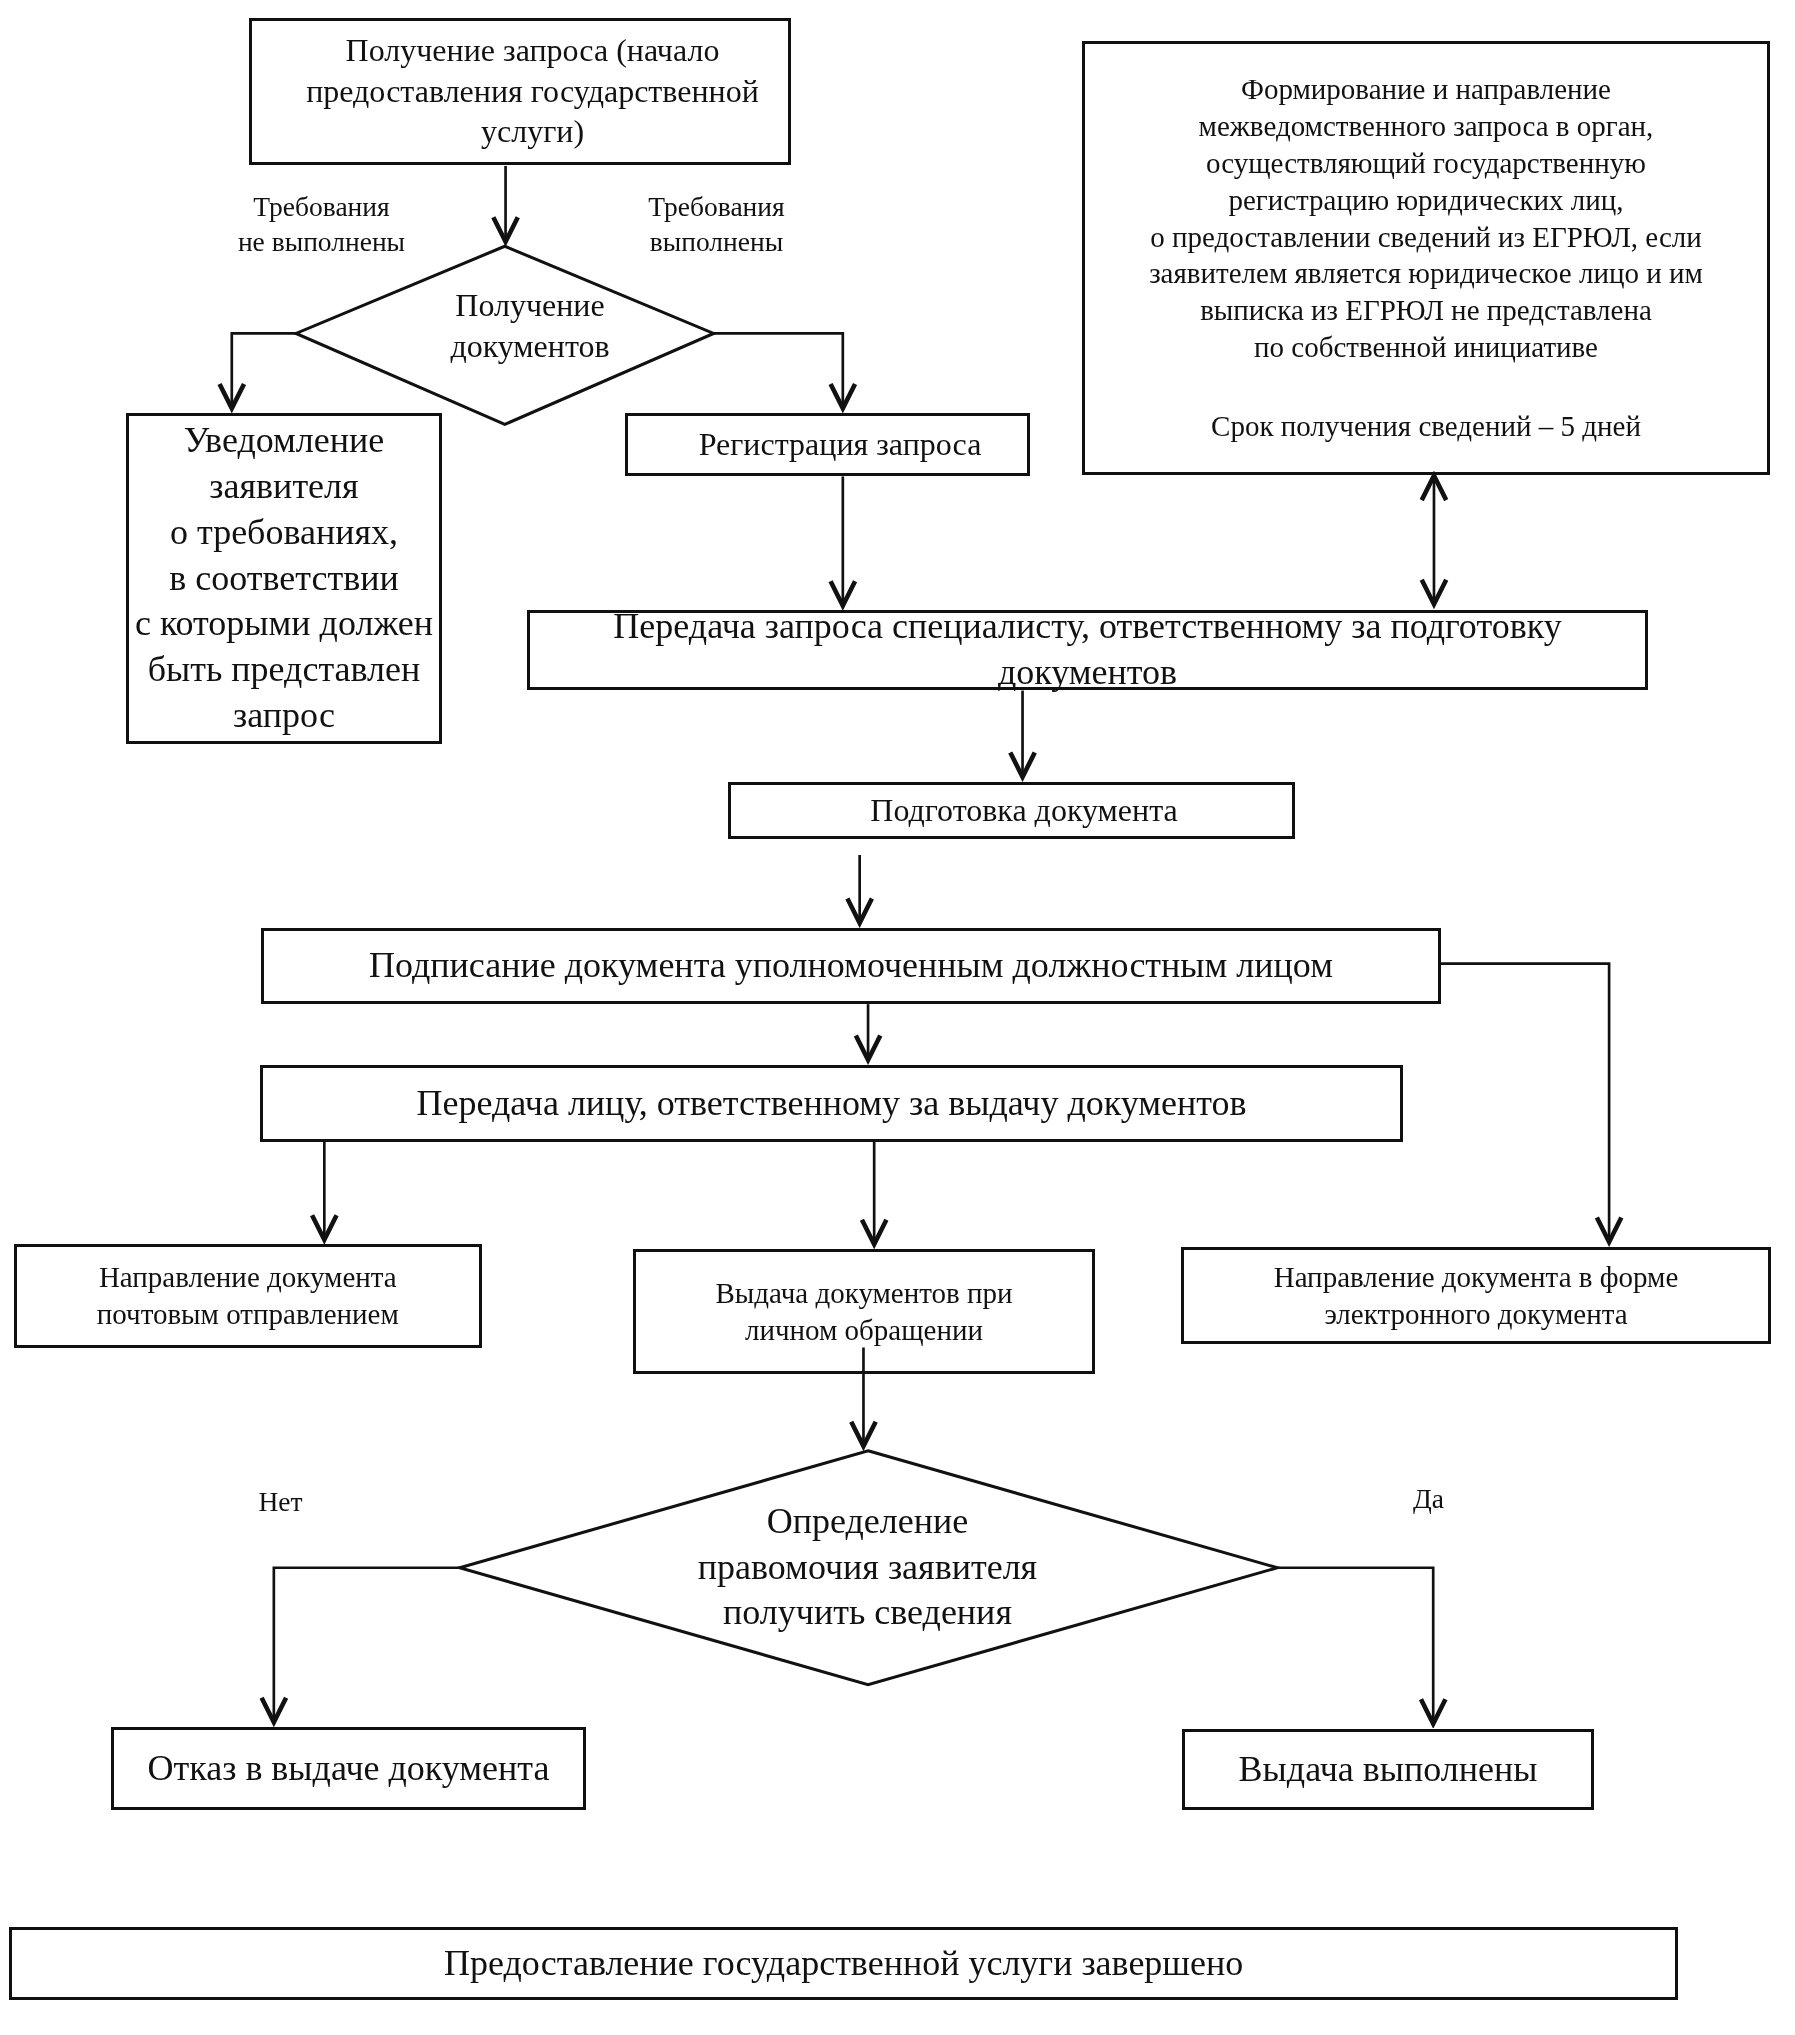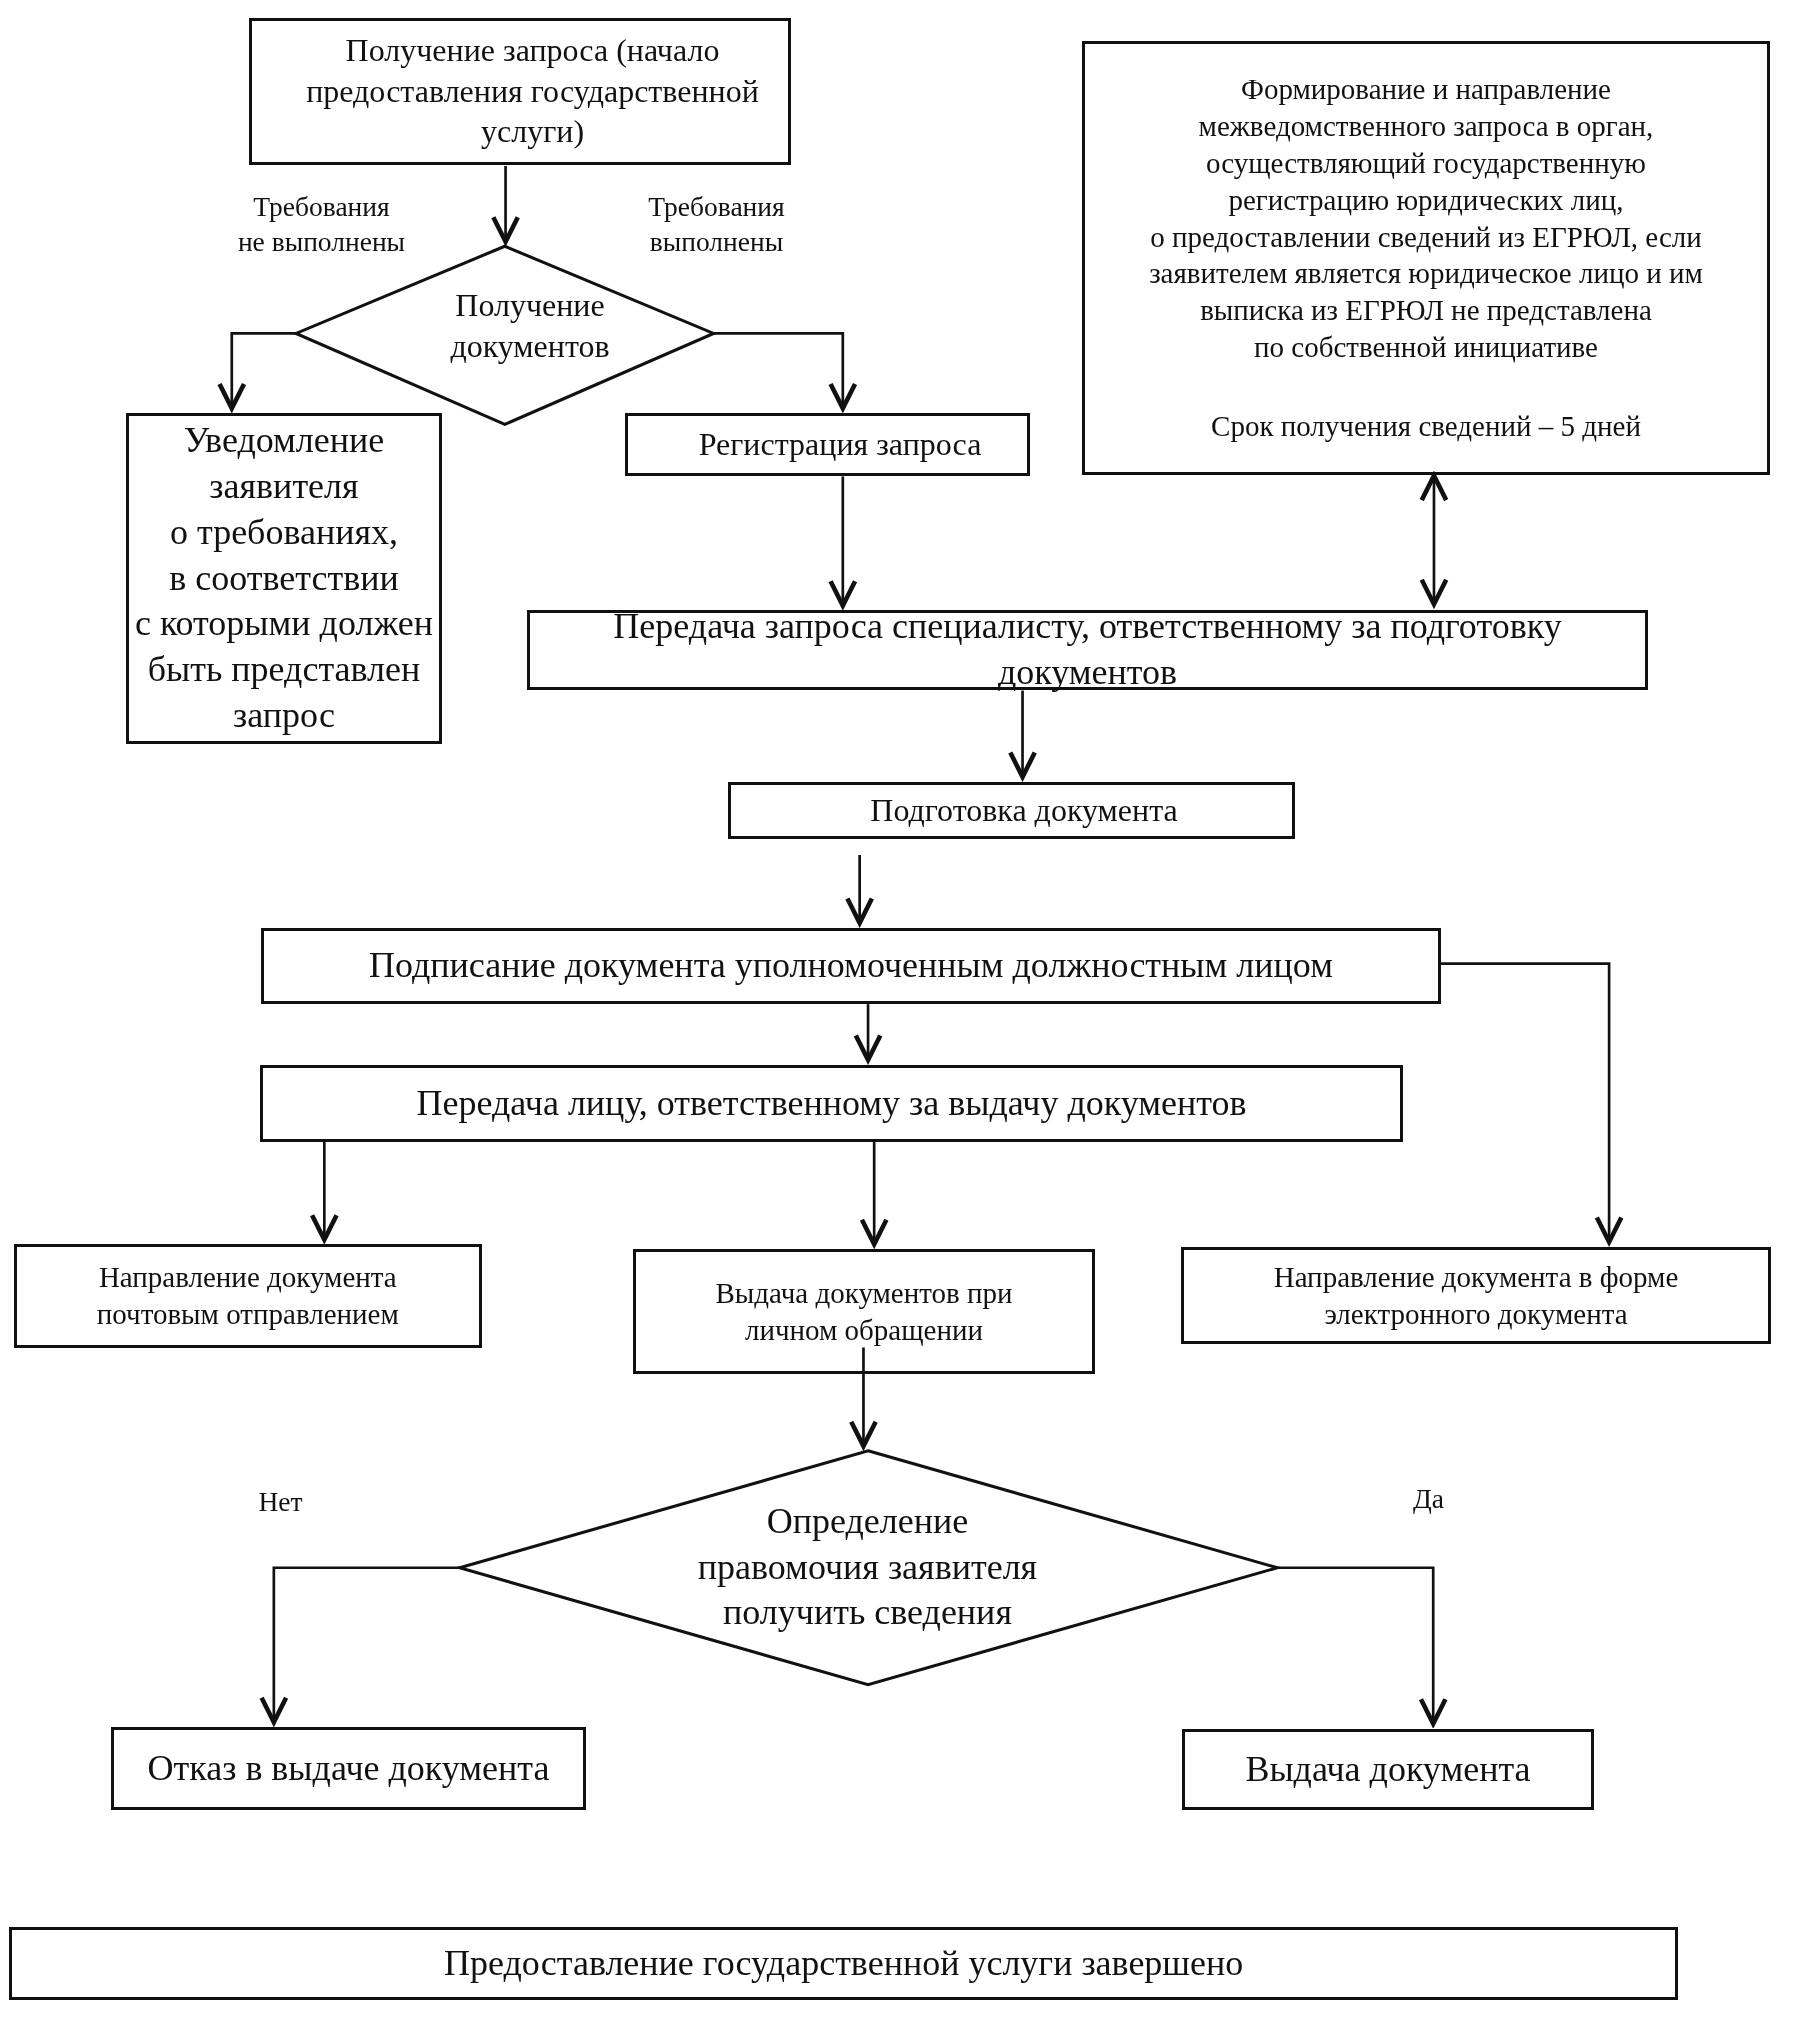--- a/index.html
+++ b/index.html
@@ -111,21 +111,21 @@
   <div class="box node f38" style="left:1181px;top:1247px;width:590px;height:97px;">
     <div class="txt">Направление документа в форме
 электронного документа</div>
   </div>
 
   <div class="box node f40" style="left:111px;top:1727px;width:475px;height:83px;">
     <div class="txt">Отказ в выдаче документа</div>
   </div>
 
   <div class="box node f40" style="left:1182px;top:1729px;width:412px;height:81px;">
-    <div class="txt">Выдача документа</div>
+    <div class="txt">Выдача выполнены</div>
   </div>
 
   <div class="box node f40" style="left:9.2px;top:1927px;width:1669px;height:73px;">
     <div class="txt">Предоставление государственной услуги завершено</div>
   </div>
 
   <div class="floating node f42" style="left:352px;top:285px;width:306px;height:99px;">
     <div class="txt">Получение
 документов</div>
   </div>

